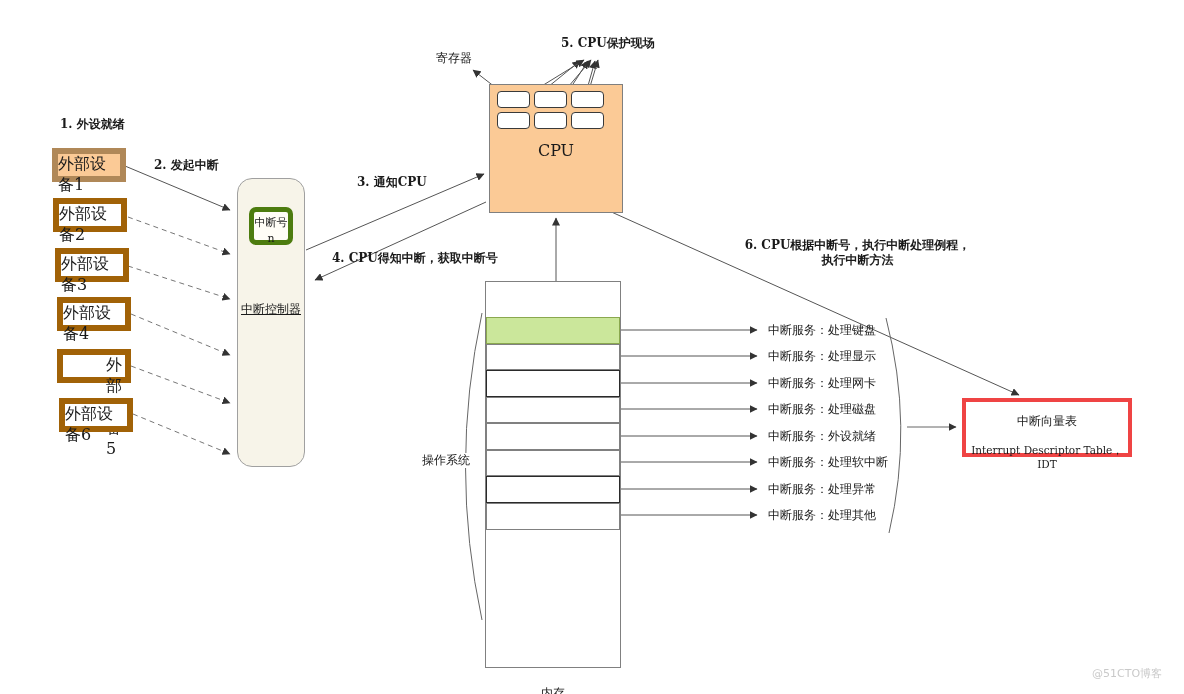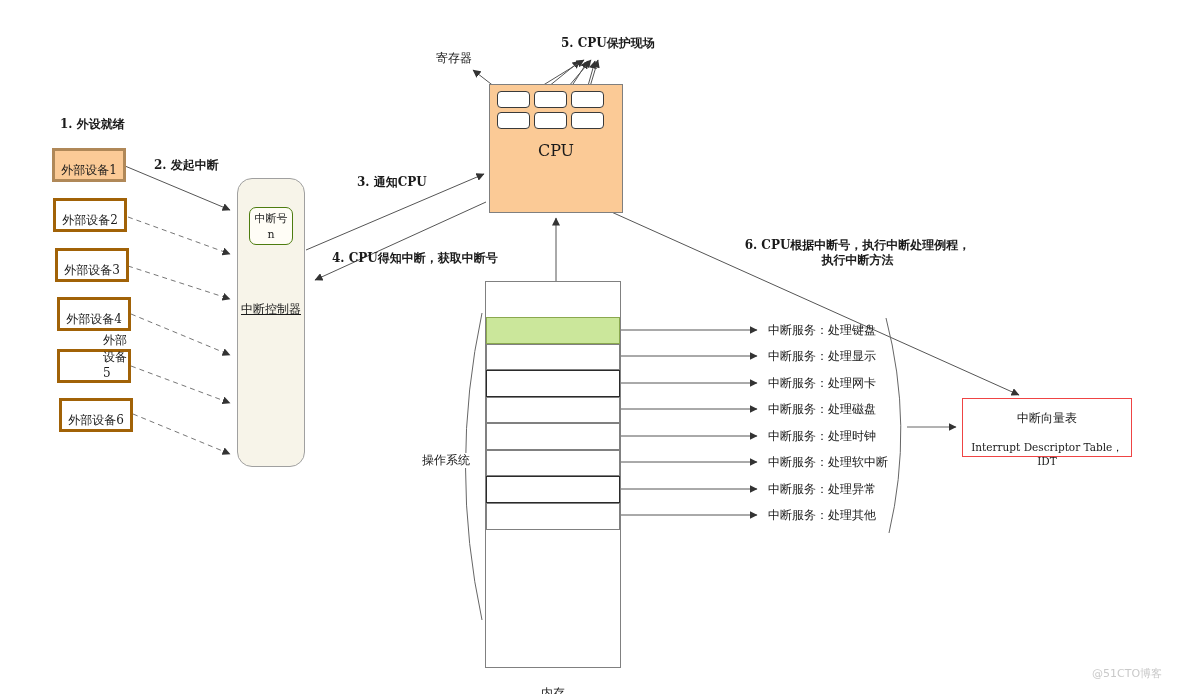--- a/index.html
+++ b/index.html
@@ -23,24 +23,24 @@
     position: absolute;
     font-size: 12px;
     white-space: nowrap;
     line-height: 1.25;
   }
   .bold { font-weight: bold; }
   .center { text-align: center; white-space: normal; }
   .device {
     position: absolute;
     width: 74px; height: 34px;
-    border: 3px solid #a16207;
-    background: #ffffff;
-    display: flex; align-items: flex-end; justify-content: center;
-    font-size: 12px;
+    border: 6px solid #a16207;
+    background: #ffffff;
+    display: flex; align-items: flex-start; justify-content: center;
+    font-size: 16px;
   }
   .device.orange { background: #FBCA96; border-color: #b08858; }
   .cpu-box {
     position: absolute;
     left: 489px; top: 84px;
     width: 134px; height: 129px;
     background: #FBCA96;
     border: 1px solid #7f7f7f;
   }
   .register {
@@ -69,21 +69,21 @@
     left: 0; right: 0; top: 122px;
     text-align: center;
     font-size: 12px;
     text-decoration: underline;
   }
   .intnum-box {
     position: absolute;
     left: 11px; top: 28px;
     width: 44px; height: 38px;
     background: #fffdf6;
-    border: 1px solid #4d7c0f;
+    border: 5px solid #4d7c0f;
     border-radius: 7px;
     text-align: center;
     font-size: 11px;
     line-height: 1.45;
     padding-top: 3px;
   }
   .memory {
     position: absolute;
     left: 485px; top: 281px;
     width: 136px; height: 387px;
@@ -101,21 +101,21 @@
   .service-label {
     position: absolute;
     left: 768px;
     font-size: 12px;
     white-space: nowrap;
   }
   .idt-box {
     position: absolute;
     left: 962px; top: 398px;
     width: 170px; height: 59px;
-    border: 1px solid #ef4444;
+    border: 4px solid #ef4444;
     background: #ffffff;
     text-align: center;
   }
   .idt-title { font-size: 12px; margin-top: 11px; }
   .idt-sub { font-size: 10.5px; margin-top: 14px; }
   .watermark {
     position: absolute;
     left: 1092px; top: 666px;
     font-size: 11px;
     color: #c9c9c9;
@@ -247,21 +247,21 @@
     <div class="mem-row dark" style="top:194px; height:27px;"></div>
     <div class="mem-row" style="top:221px; height:27px;"></div>
   </div>
   <div class="lbl" style="left:485px; top:669px; width:136px; text-align:center;margin-top:17px;">内存</div>
   <div class="lbl" style="left:422px; top:453px; background:#fff;">操作系统</div>
 
   <div class="service-label" style="top:322px;">中断服务：处理键盘</div>
   <div class="service-label" style="top:348px;">中断服务：处理显示</div>
   <div class="service-label" style="top:375px;">中断服务：处理网卡</div>
   <div class="service-label" style="top:401px;">中断服务：处理磁盘</div>
-  <div class="service-label" style="top:428px;">中断服务：处理时钟</div>
+  <div class="service-label" style="top:428px;">中断服务：外设就绪</div>
   <div class="service-label" style="top:454px;">中断服务：处理软中断</div>
   <div class="service-label" style="top:481px;">中断服务：处理异常</div>
   <div class="service-label" style="top:507px;">中断服务：处理其他</div>
 
   <div class="idt-box">
     <div class="idt-title">中断向量表</div>
     <div class="idt-sub">Interrupt Descriptor Table，IDT</div>
   </div>
 
   <div class="watermark">@51CTO博客</div>

